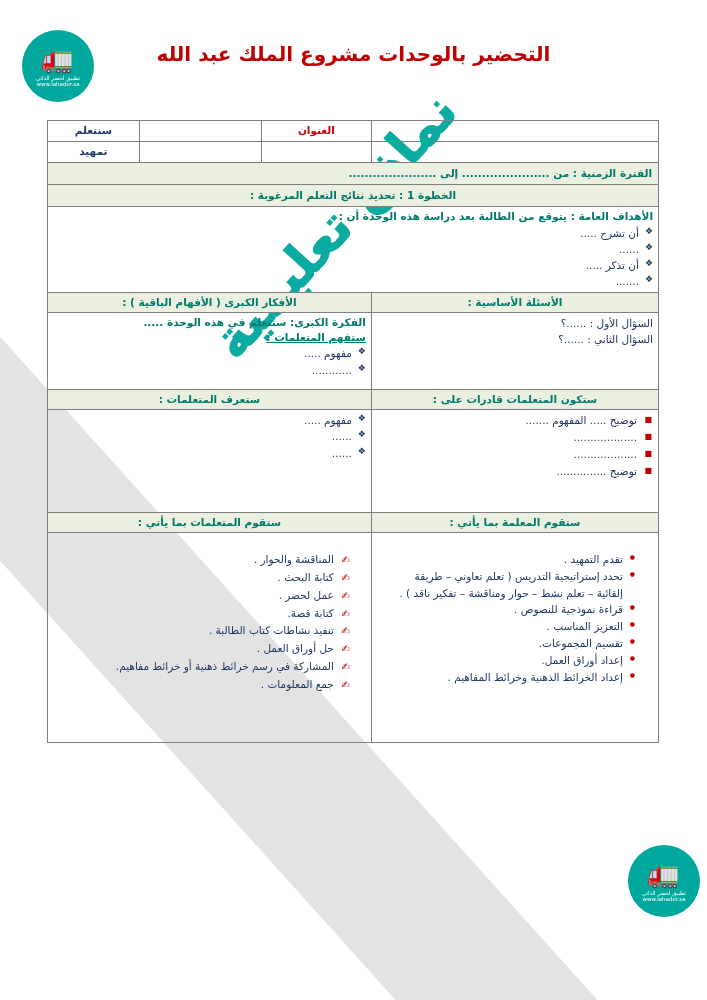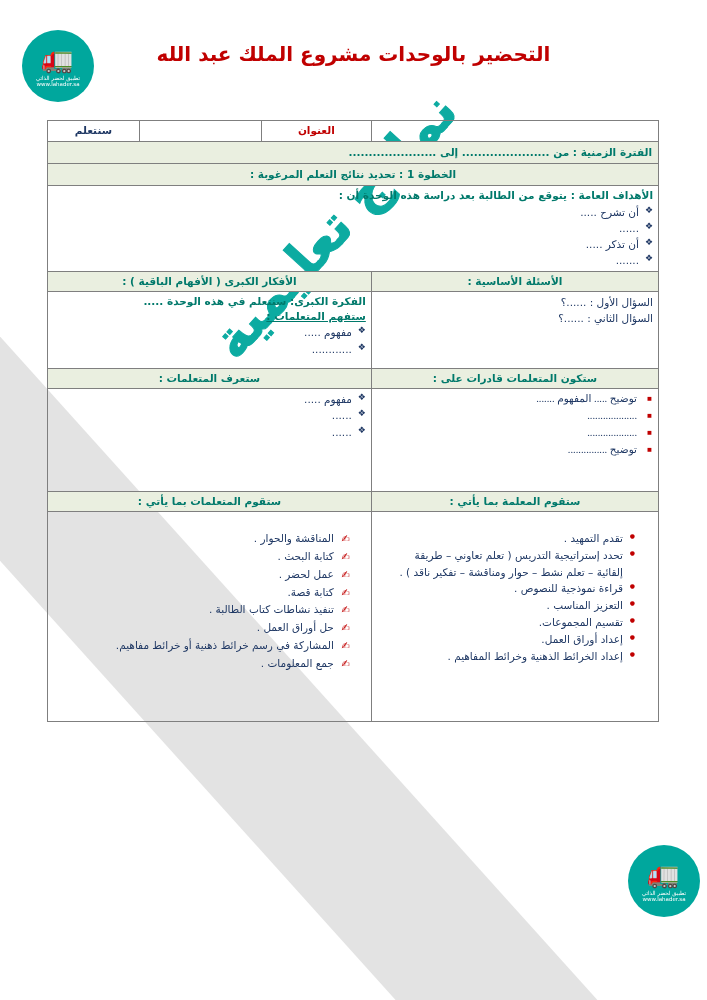--- a/index.html
+++ b/index.html
@@ -111,21 +111,21 @@
   ul.dash{margin:16px;padding:0;list-style:none;}
   ul.dash li:before{
     content:"\25CF";position:absolute;right:2px;top:1px;color:#c00000;font-size:6px;
   }
   ul.pen{margin:16px;padding:0;list-style:none;}
   ul.pen li{padding:0 16px 0 0;position:relative;line-height:1.7;text-align:right;color:#1f3864;}
   ul.pen li:before{
     content:"\270D";position:absolute;right:0;top:0;color:#c00000;font-size:10px;
   }
   ul.sq{margin:0;padding:0;list-style:none;}
-  ul.sq li{padding:0 16px 0 0;position:relative;line-height:1.6;text-align:right;font-family:Liberation Serif, serif;}
+  ul.sq li{padding:0 16px 0 0;position:relative;line-height:1.6;text-align:right;}
   ul.sq li:before{
     content:"\25A0";position:absolute;right:1px;top:2px;color:#c00000;font-size:8px;
   }
   .dotline{letter-spacing:.5px;}
   .cellpad{padding:4px 6px;}
 </style>
 </head>
 <body>
 
 <div class="page">
@@ -153,20 +153,26 @@
         <col style="width:18%">
         <col style="width:20%">
         <col style="width:15%">
     </colgroup>
     <tbody>
       <tr>
         <td style="height:16px"></td>
         <td class="hdr-cell red">العنوان</td>
         <td></td>
         <td class="hdr-cell">سنتعلم</td>
+      </tr>
+      <tr>
+        <td style="height:16px"></td>
+        <td></td>
+        <td></td>
+        <td class="hdr-cell">تمهيد</td>
       </tr>
       <tr>
         <td colspan="4" class="green-head right dotline" style="padding:3px 6px;">الفترة الزمنية : من ...................... إلى ......................</td>
       </tr>
       <tr>
         <td colspan="4" class="green-head" style="padding:3px 6px;">الخطوة 1 : تحديد نتائج التعلم المرغوبة :</td>
       </tr>
       <tr>
         <td colspan="4" class="cellpad">
           <div class="lbl teal">الأهداف العامة : يتوقع من الطالبة بعد دراسة هذه الوحدة أن :</div>

